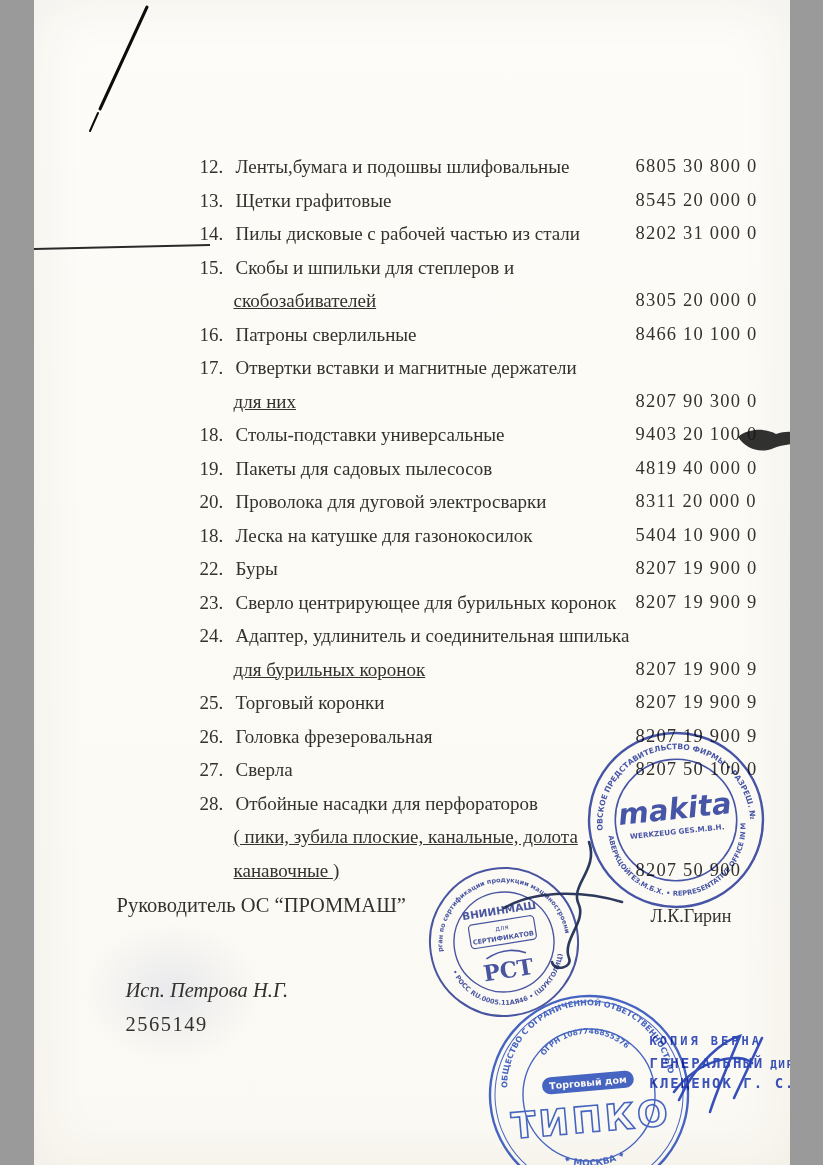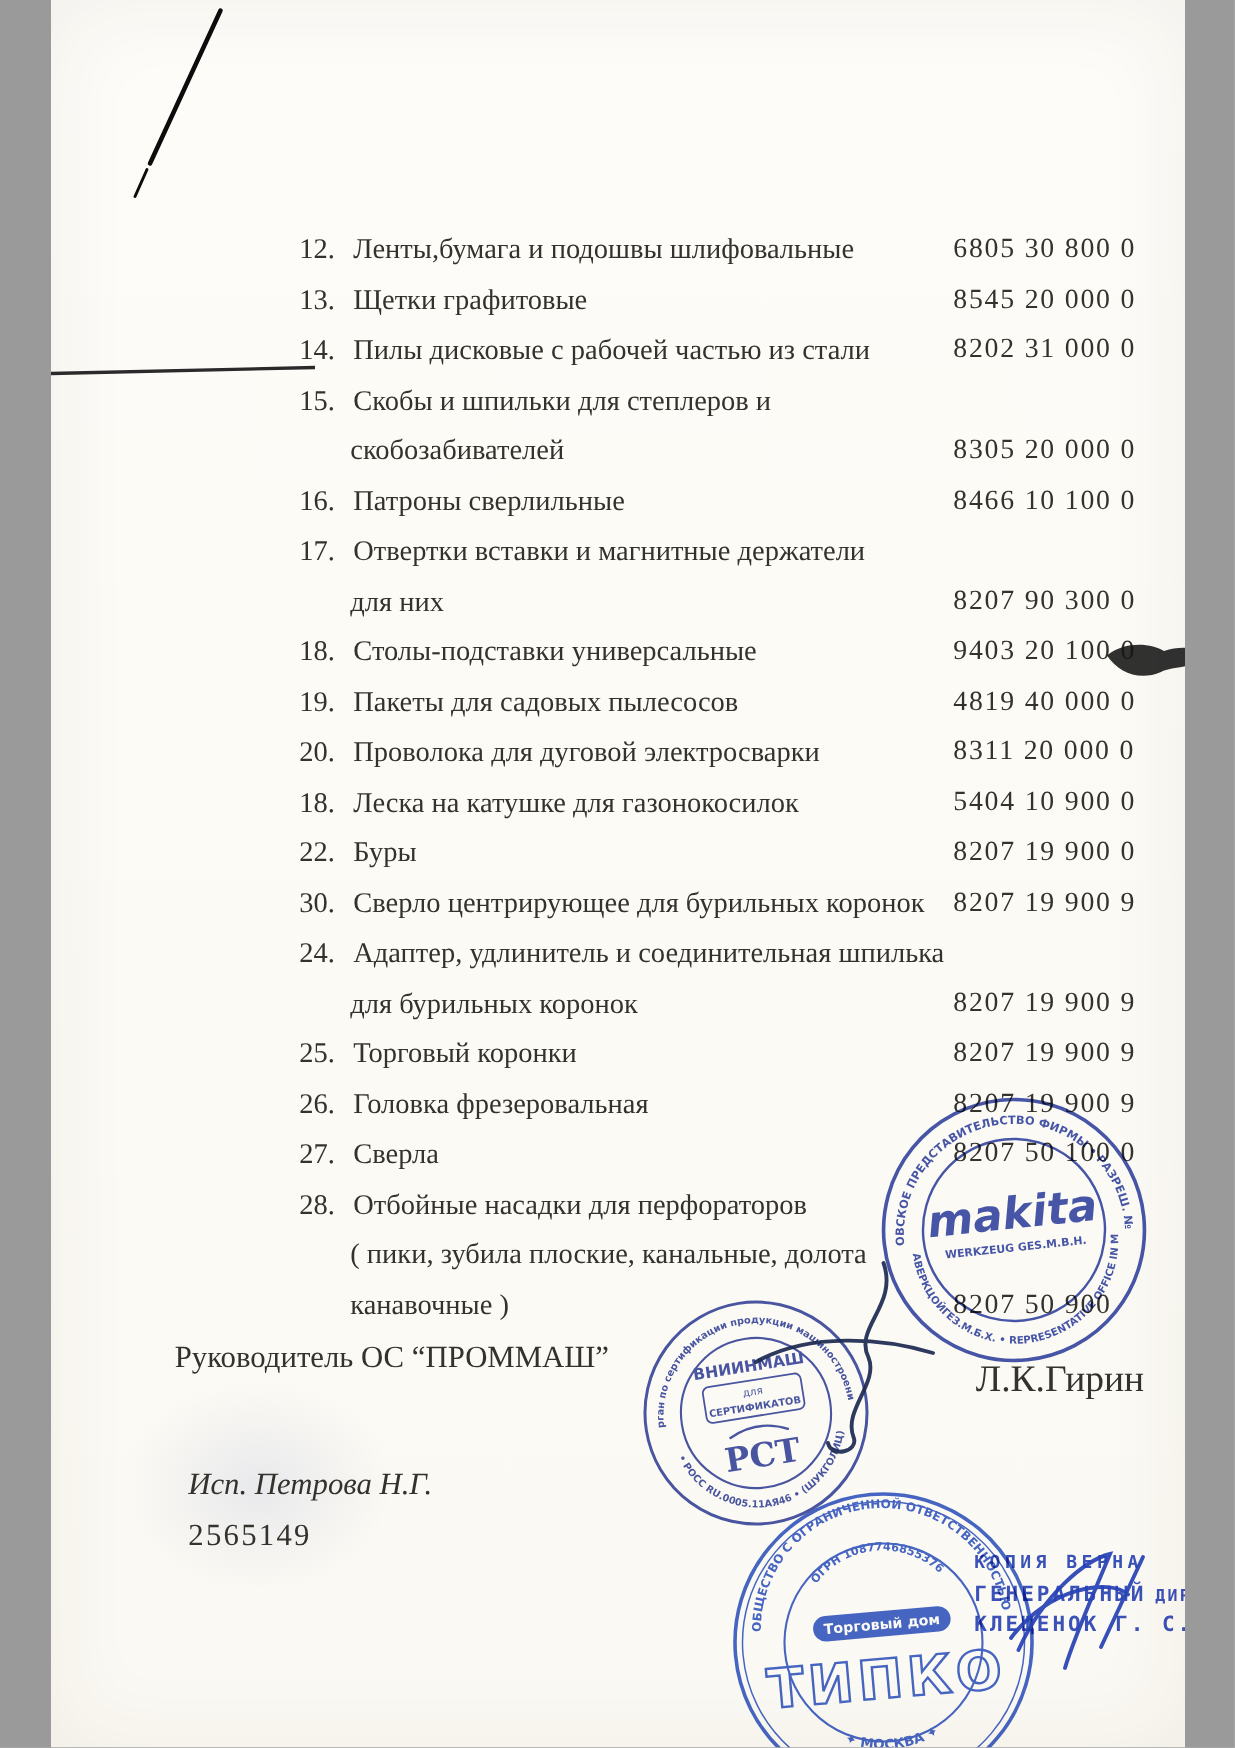--- a/index.html
+++ b/index.html
@@ -10,26 +10,26 @@
     overflow:hidden; color:#34322c;
     font-family:"Liberation Serif", serif;
     box-shadow: inset 0 0 60px rgba(60,50,30,0.06);
   }
 
   
   .items { position:absolute; left:166px; top:150px; width:578px; }
   .item-row { display:flex; align-items:flex-end; }
   .item-text { width:436px; font-size:19px; line-height:33.5px; }
   .item-line .num { display:inline-block; width:36px; }
-  .item-line.cont { padding-left:34px; }
+  .item-line.cont { padding-left:34px;text-decoration:underline; }
   .item-code { width:142px; font-size:18.5px; line-height:33.5px; letter-spacing:1.2px; white-space:nowrap; }
 
   
   .sig-role  { position:absolute; left:83px; top:894px; font-size:20.5px; }
-  .sig-name  { position:absolute; left:617px; top:906px; font-size:25px; }
+  .sig-name  { position:absolute; left:617px; top:906px; font-size:18px; }
   .sig-exec  { position:absolute; left:92px;  top:979px; font-size:20.5px;font-style:italic; }
   .sig-phone { position:absolute; left:92px;  top:1013px; font-size:20.5px; letter-spacing:1.5px; }
 
   
   .stamp { position:absolute; mix-blend-mode:multiply; opacity:.88; }
   .stamp-makita { left:552px; top:730px; width:180px; height:180px; transform:rotate(-6deg); }
   .stamp-cert   { left:392px; top:864px; width:156px; height:156px; transform:rotate(-9deg); }
   .stamp-tipko  { left:452px; top:992px; width:206px; height:206px; transform:rotate(-5deg); }
 
   
@@ -129,21 +129,21 @@
 
     <div class="item-row">
       <div class="item-text">
         <div class="item-line first"><span class="num">22.</span><span class="line0">Буры</span></div>
       </div>
       <div class="item-code">8207 19 900 0</div>
     </div>
 
     <div class="item-row">
       <div class="item-text">
-        <div class="item-line first"><span class="num">30.</span><span class="line0">Сверло центрирующее для бурильных коронок</span></div>
+        <div class="item-line first"><span class="num">23.</span><span class="line0">Сверло центрирующее для бурильных коронок</span></div>
       </div>
       <div class="item-code">8207 19 900 9</div>
     </div>
 
     <div class="item-row">
       <div class="item-text">
         <div class="item-line first"><span class="num">24.</span><span class="line0">Адаптер,  удлинитель и соединительная шпилька</span></div>
       <div class="item-line cont">для бурильных коронок</div>
         </div>
       <div class="item-code">8207 19 900 9</div>

